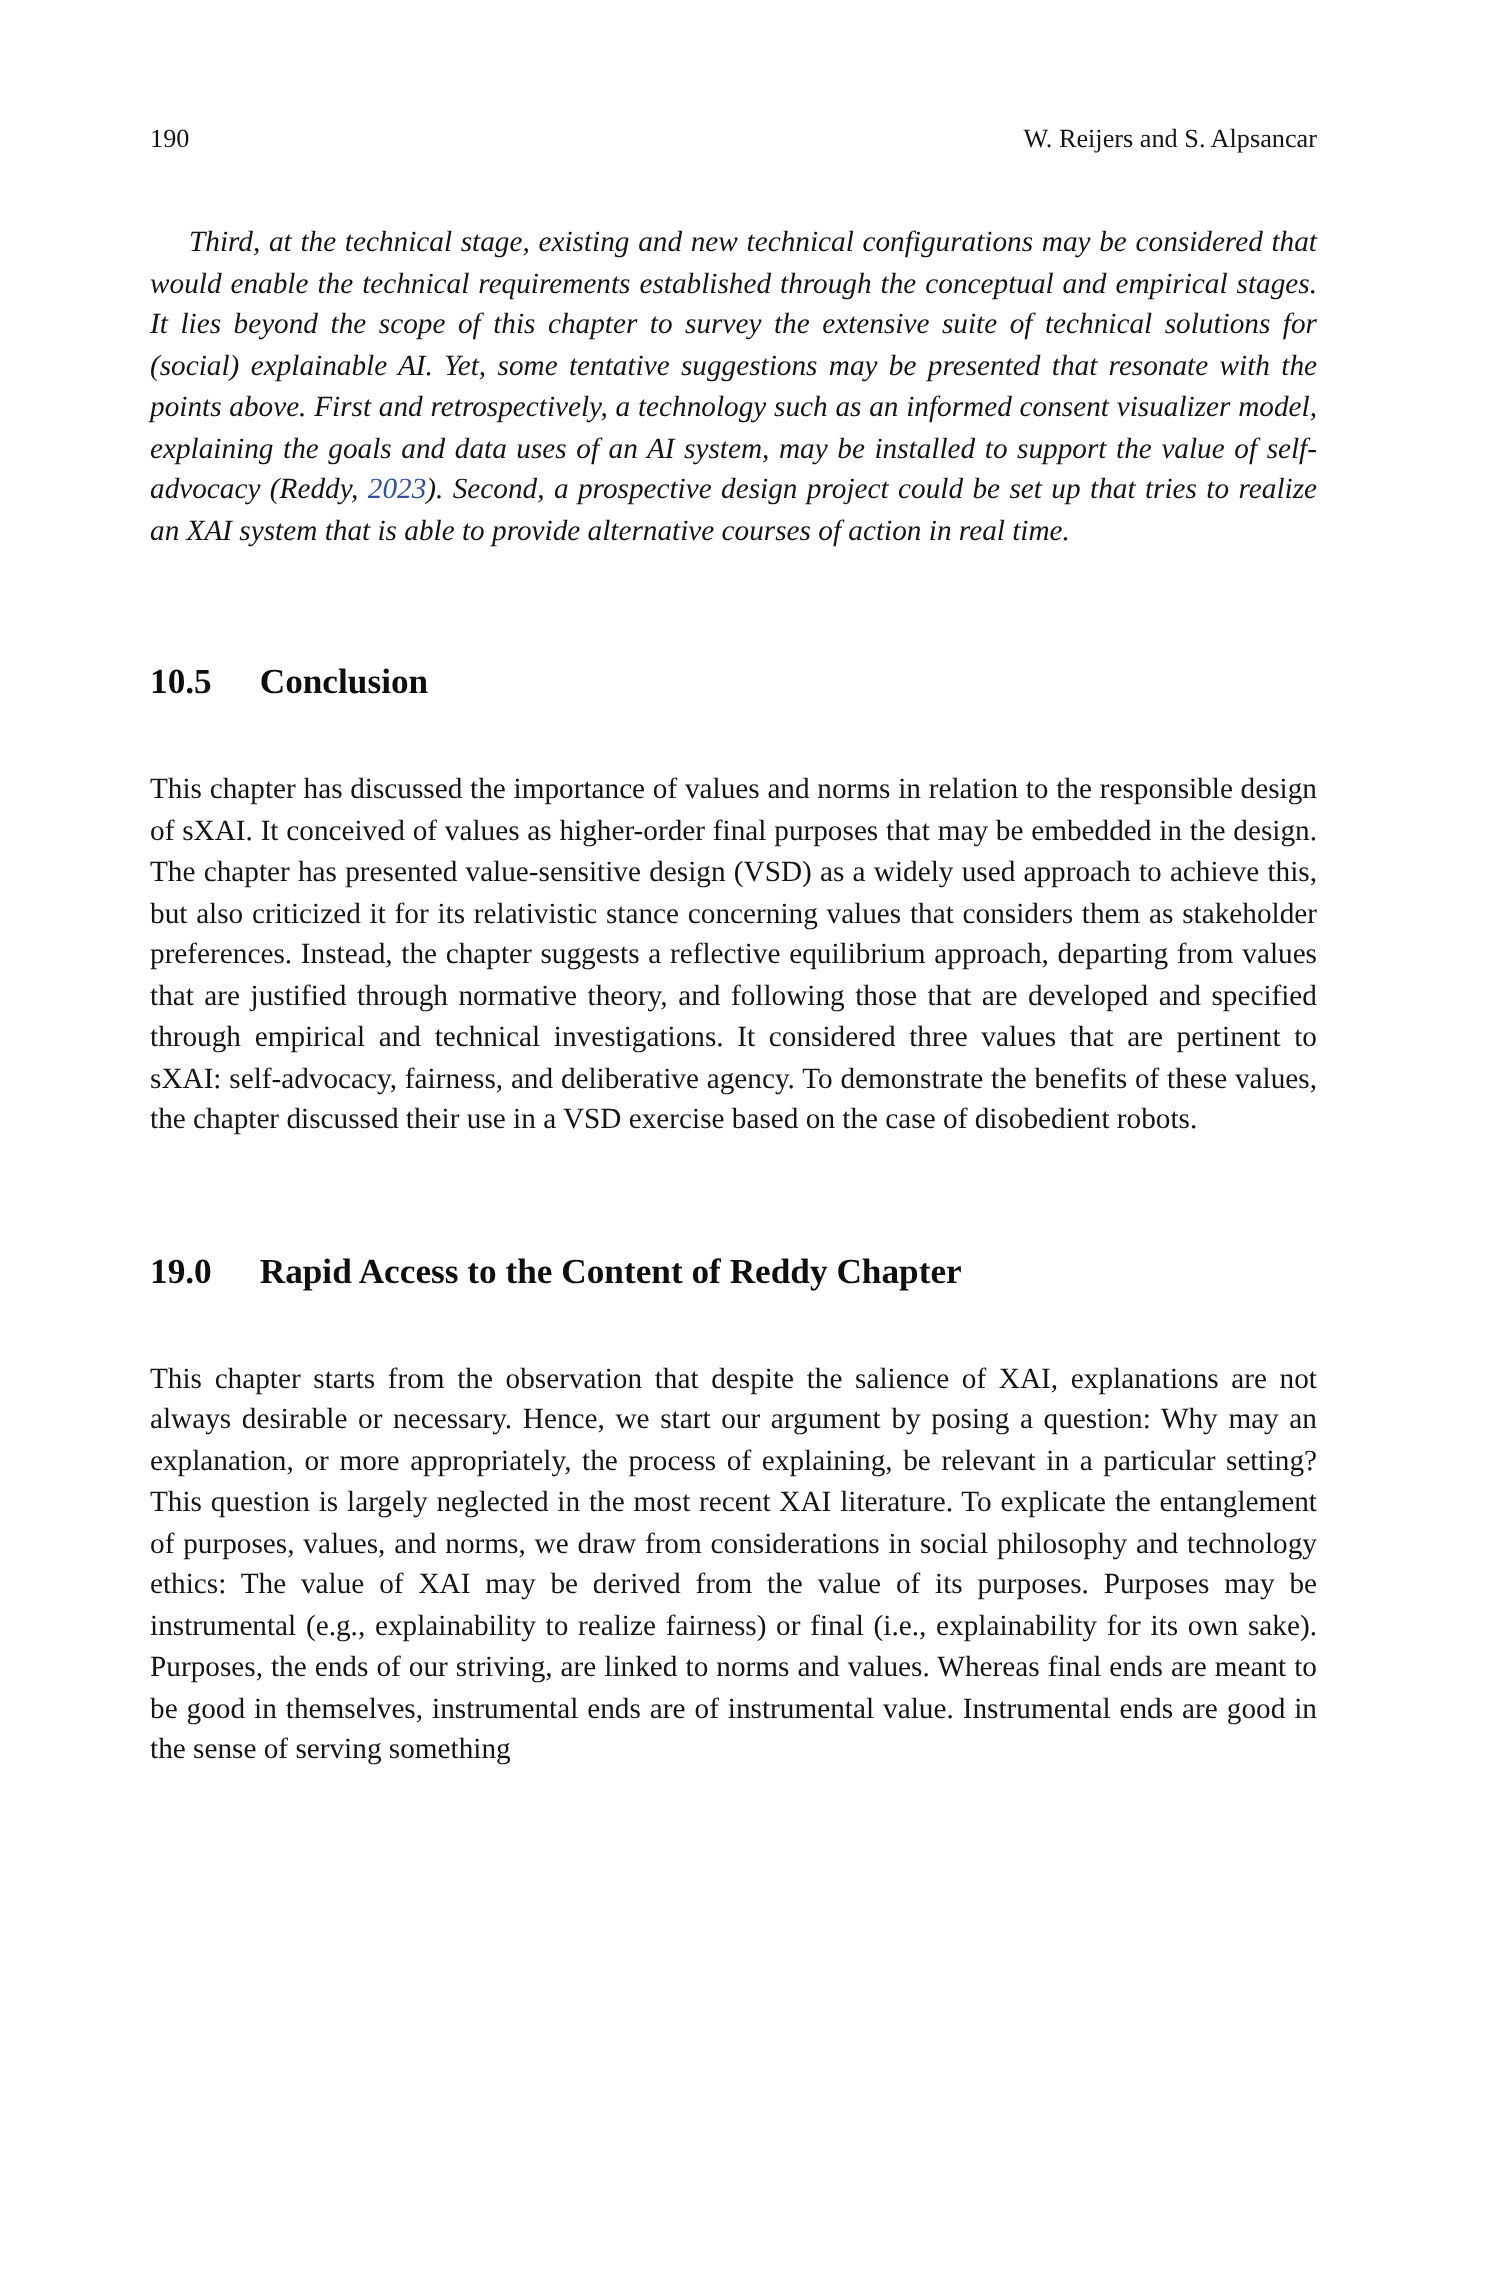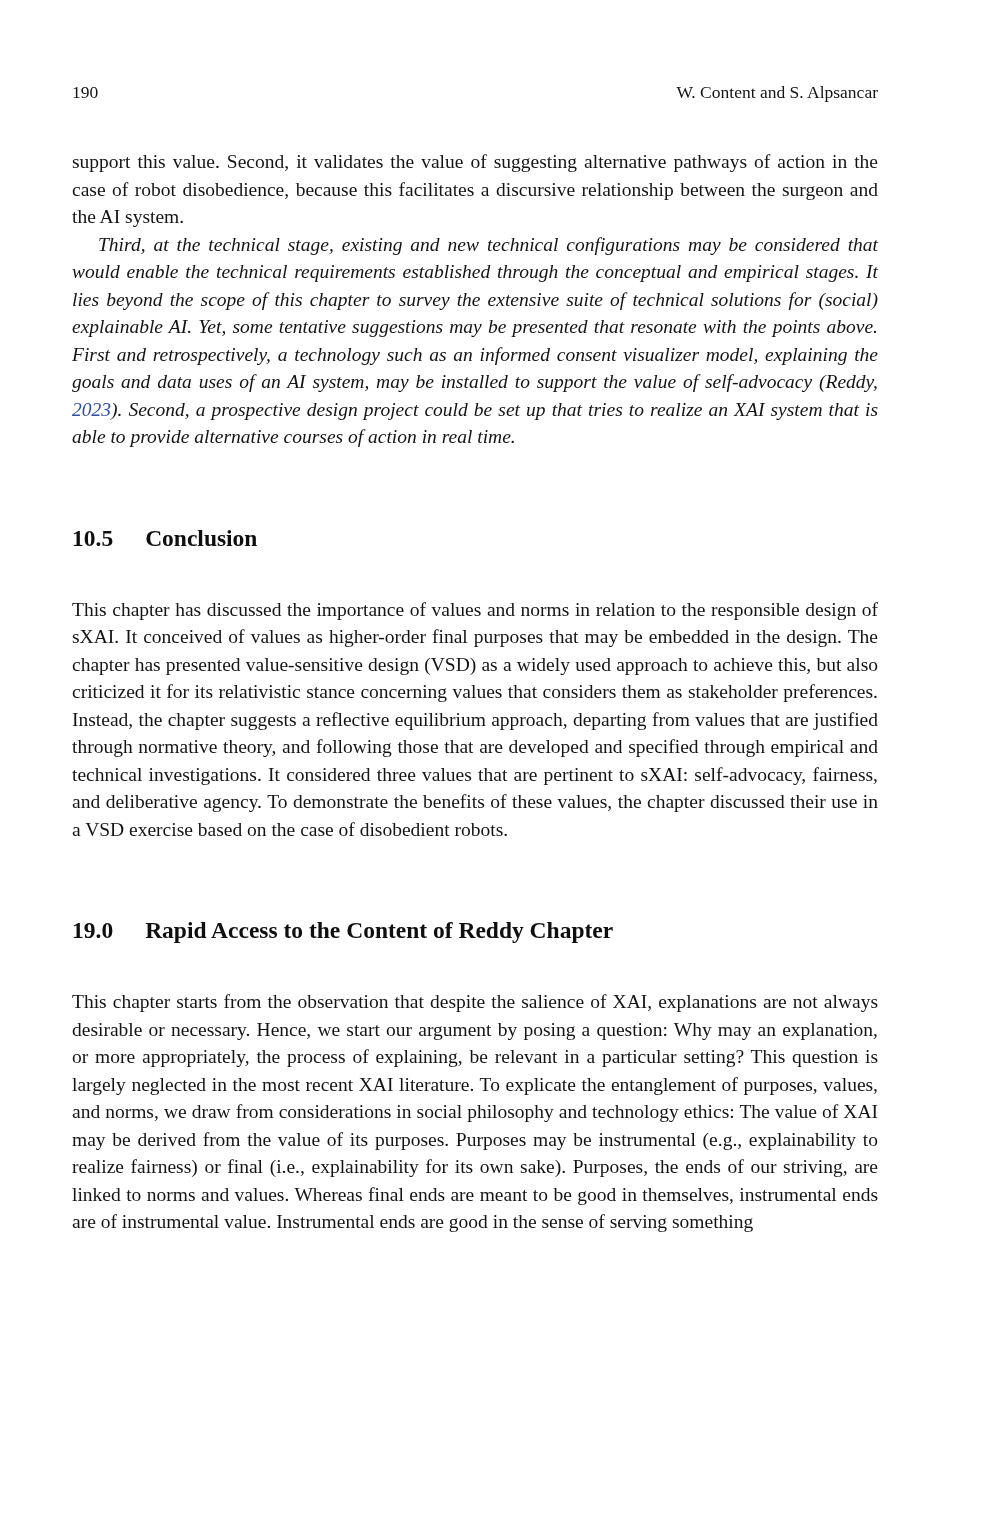--- a/index.html
+++ b/index.html
@@ -6,21 +6,21 @@
   html, body { background: #ffffff; }
   body {
     width: 1000px;
     height: 1516px;
     font-family: "Liberation Serif", "DejaVu Serif", serif;
     color: #141414;
     position: relative;
     overflow: hidden;
   }
   .page {
-    padding: 82px 122px 0 72px;
+    padding: 82px 122px 0 100px;
   }
   .running-header {
     display: flex;
     justify-content: space-between;
     align-items: baseline;
     font-size: 17.5px;
     line-height: 1.2;
     margin-bottom: 45px;
   }
   .body-text {
@@ -51,26 +51,25 @@
     text-decoration: none;
   }
 </style>
 </head>
 <body>
 
 <div class="page">
 
   <div class="running-header">
     <span>190</span>
-    <span>W. Content and S. Alpsancar</span>
+    <span>W. Reijers and S. Alpsancar</span>
   </div>
 
   <div class="body-text">
 
-    <p class="para">support this value. Second, it validates the value of suggesting alternative pathways of action in the case of robot disobedience, because this facilitates a discursive relationship between the surgeon and the AI system.</p>
 
     <p class="para indent"><span>Third, at the technical stage, existing and new technical configurations may be considered that would enable the technical requirements established through the conceptual and empirical stages. It lies beyond the scope of this chapter to survey the extensive suite of technical solutions for (social) explainable AI. Yet, some tentative suggestions may be presented that resonate with the points above. First and retrospectively, a technology such as an informed consent visualizer model, explaining the goals and data uses of an AI system, may be installed to support the value of self-advocacy (Reddy, </span><a class="cite" href="#" style="color: rgb(46, 79, 163);">2023</a><span>). Second, a prospective design project could be set up that tries to realize an XAI system that is able to provide alternative courses of action in real time.</span></p>
 
     <h2 class="section-heading">
       <span class="section-number">10.5</span>
       <span>Conclusion</span>
     </h2>
 
     <p class="para">This chapter has discussed the importance of values and norms in relation to the responsible design of sXAI. It conceived of values as higher-order final purposes that may be embedded in the design. The chapter has presented value-sensitive design (VSD) as a widely used approach to achieve this, but also criticized it for its relativistic stance concerning values that considers them as stakeholder preferences. Instead, the chapter suggests a reflective equilibrium approach, departing from values that are justified through normative theory, and following those that are developed and specified through empirical and technical investigations. It considered three values that are pertinent to sXAI: self-advocacy, fairness, and deliberative agency. To demonstrate the benefits of these values, the chapter discussed their use in a VSD exercise based on the case of disobedient robots.</p>
 

